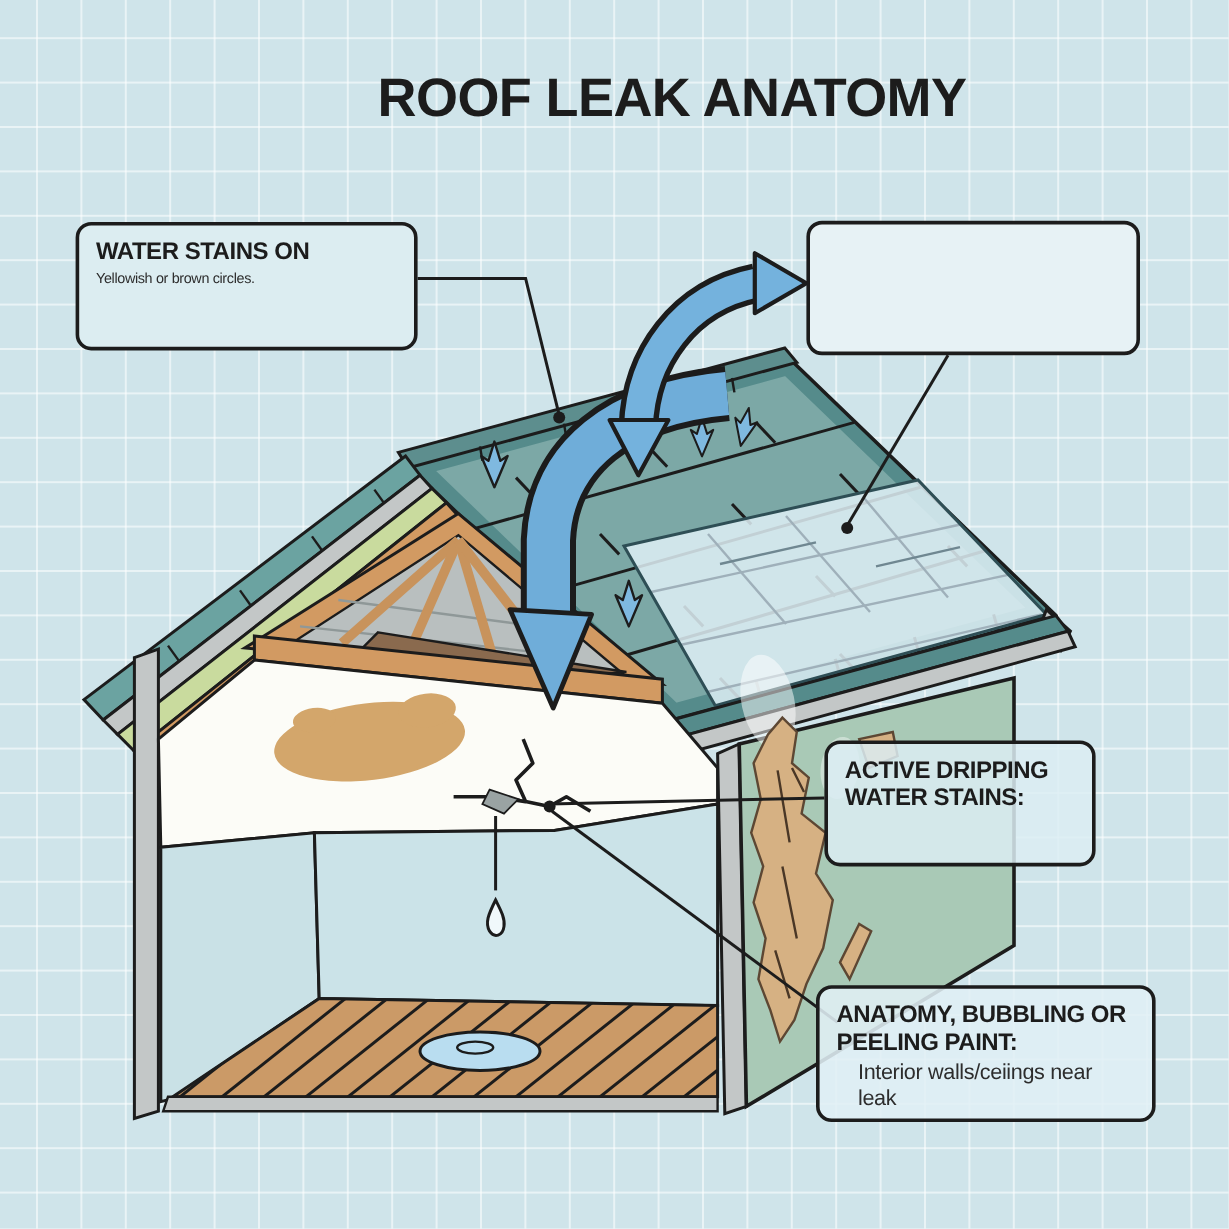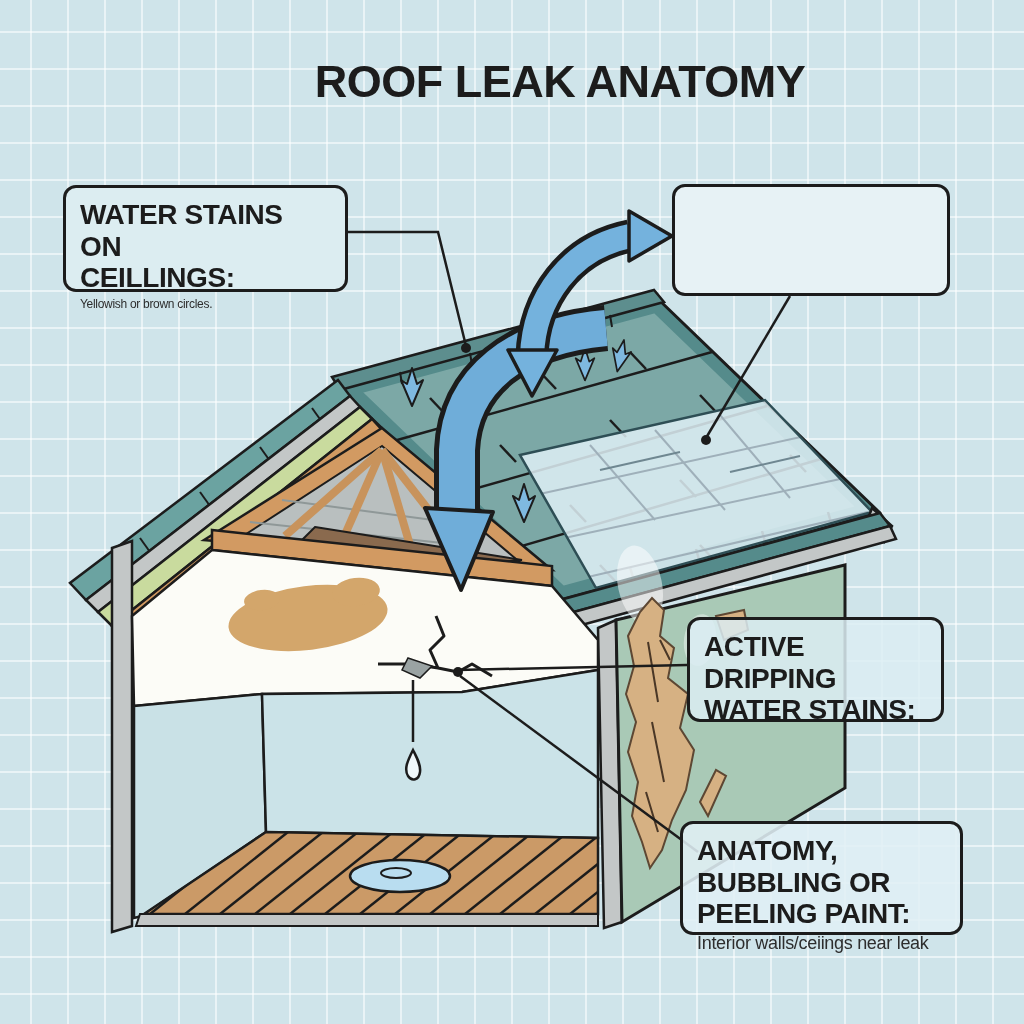--- a/index.html
+++ b/index.html
@@ -18,32 +18,32 @@
     position:absolute;top:56px;left:0;width:100%;
     text-align:center;font-size:45px;font-weight:bold;
     letter-spacing:-0.5px;color:#1c1c1c;padding-left:48px;
   }
   .callout{
     position:absolute;box-sizing:border-box;
     border:3px solid #1c1c1c;border-radius:13px;
     padding:11px 14px;
   }
   .callout .hl{
-    font-weight:bold;font-size:28px;line-height:1.13;
+    font-weight:bold;font-size:20px;line-height:1.13;
     letter-spacing:-0.4px;color:#1c1c1c;display:block;
   }
   .callout .bd{
     font-size:12px;line-height:1.22;color:#2d2d2d;
     letter-spacing:-0.3px;display:block;margin-top:3px;
   }
   .box-water-stains{left:63px;top:185px;width:285px;height:107px;background:#dcedf1;}
   .box-empty{left:672px;top:184px;width:278px;height:112px;background:#e7f2f5;}
-  .box-dripping{left:687px;top:617px;width:257px;height:105px;background:rgba(220,237,243,.85);}
+  .box-dripping{left:687px;top:617px;width:226px;height:105px;background:rgba(220,237,243,.85);}
   .box-peeling{left:680px;top:821px;width:283px;height:114px;background:rgba(224,239,245,.88);}
-  .box-peeling .bd{font-size:18px;letter-spacing:-0.3px;}
+  .box-peeling .bd{font-size:18px;letter-spacing:-0.3px;margin-left:18px;}
 </style>
 </head>
 <body>
 
 <div class="canvas">
 
   <svg class="art" width="1024" height="1024" viewBox="0 0 1024 1024">
     <defs>
       <clipPath id="clipRoof">
           <polygon points="338,386 658,299 880,513 560,600"></polygon>
@@ -255,21 +255,20 @@
     </g>
     <circle cx="466" cy="348" r="5" fill="#1c1c1c"></circle>
     <circle cx="706" cy="440" r="5" fill="#1c1c1c"></circle>
     <circle cx="458" cy="672" r="5" fill="#1c1c1c"></circle>
   </svg>
 
   <div class="title">ROOF LEAK ANATOMY</div>
 
   <div class="callout box-water-stains">
     <span class="hl">WATER STAINS ON</span>
-    <span class="hl">CEILLINGS:</span>
     <span class="bd">Yellowish or brown circles.</span>
   </div>
 
   <div class="callout box-empty"></div>
 
   <div class="callout box-dripping">
     <span class="hl">ACTIVE DRIPPING</span>
     <span class="hl">WATER STAINS:</span>
   </div>
 

